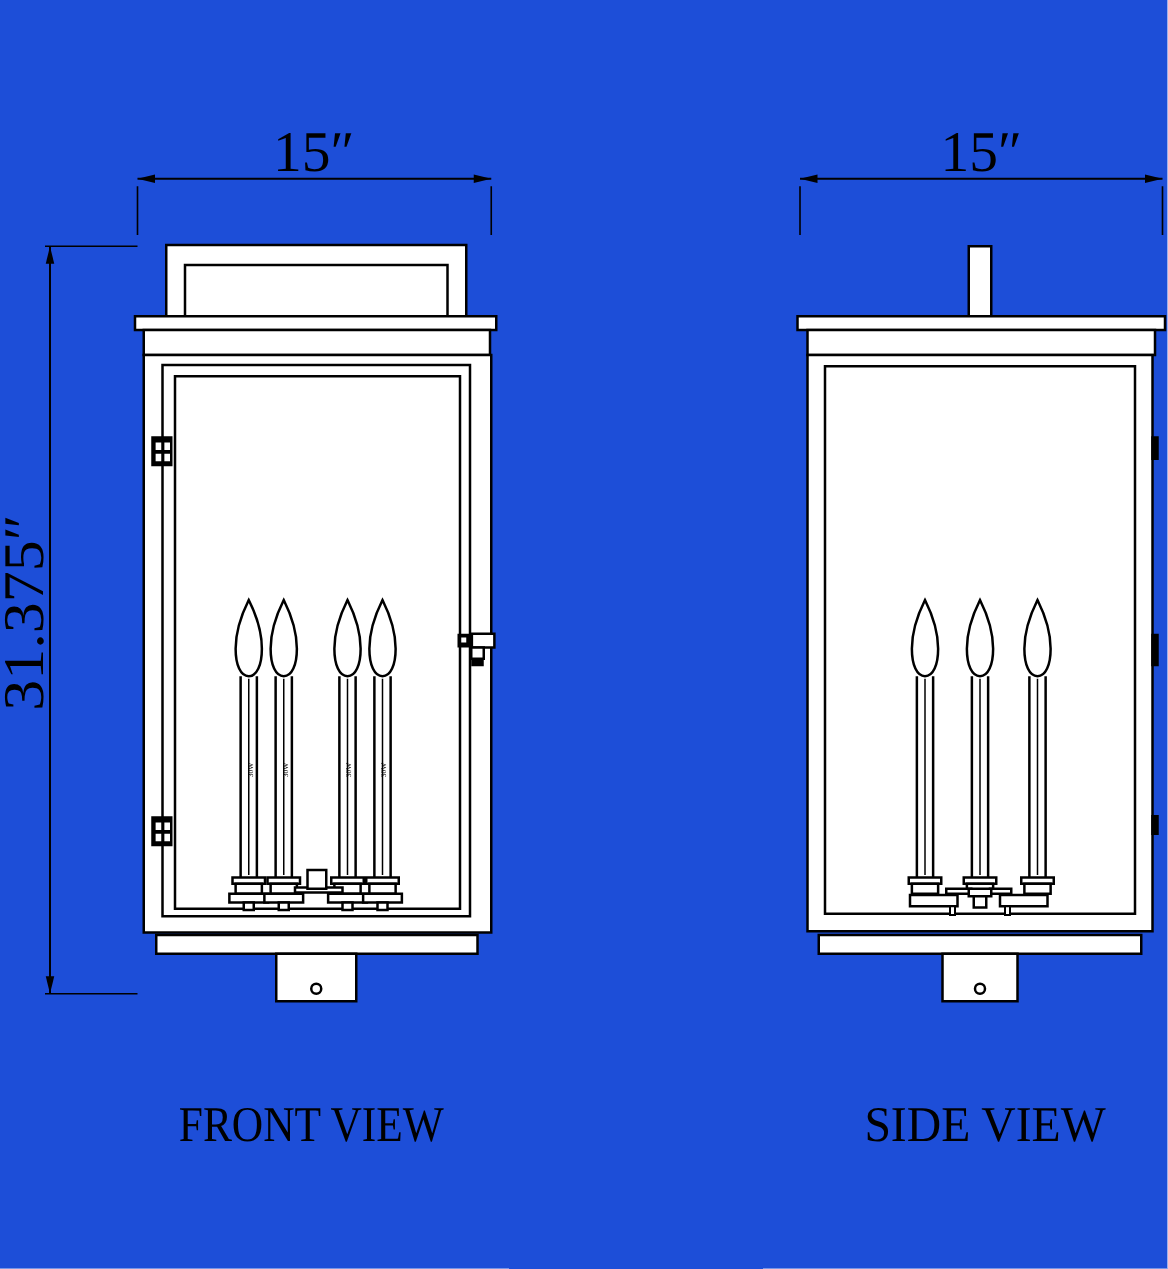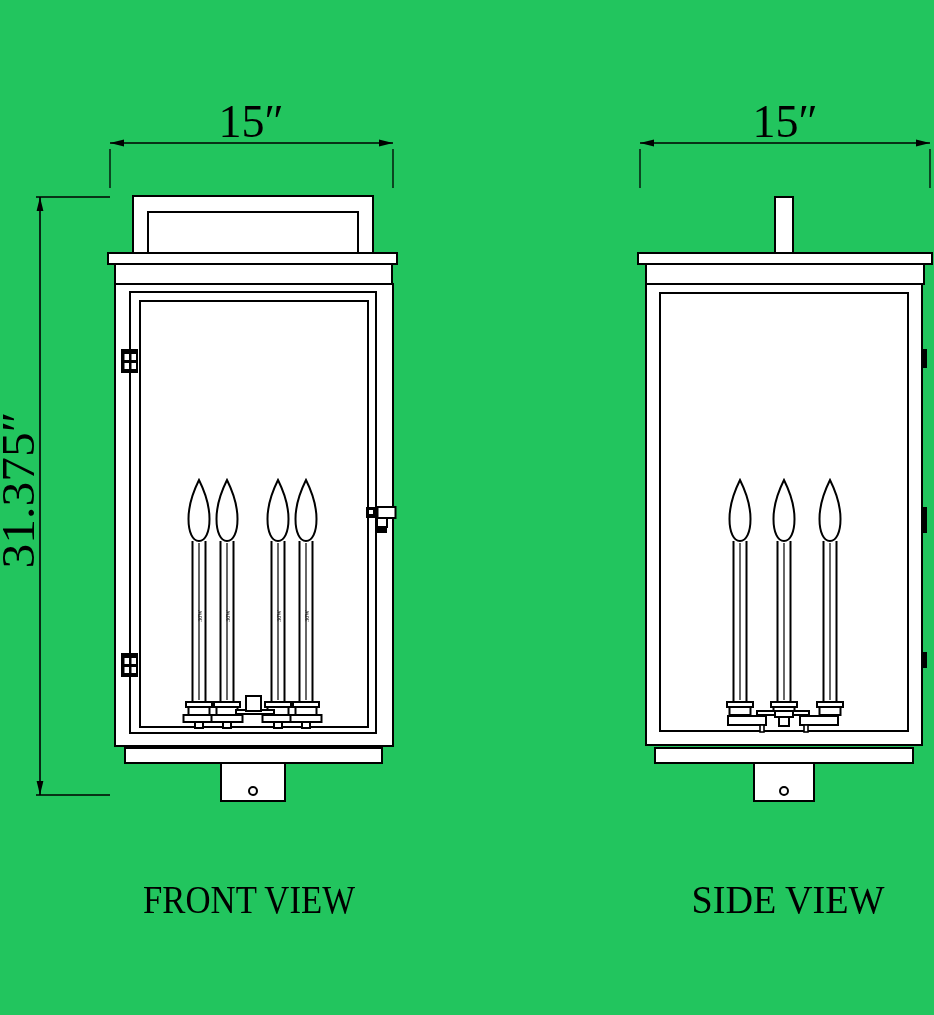--- a/index.html
+++ b/index.html
@@ -1,20 +1,20 @@
 <!DOCTYPE html>
 <html><head>
 <meta charset="utf-8">
 <style>
   html, body { margin: 0; padding: 0; background: #ffffff; }
   .stage {
     position: relative;
     width: 934px;
     height: 1015px;
-    background: #22c55e;
+    background: #1d4ed8;
     font-family: "Liberation Serif", "DejaVu Serif", serif;
   }
   svg { display: block; }
   .dim-text  { font-family: "Liberation Serif", "DejaVu Serif", serif; font-size: 46px; fill: #000; }
   .cap-text  { font-family: "Liberation Serif", "DejaVu Serif", serif; font-size: 40px; fill: #000; }
   .stem-text { font-family: "Liberation Serif", "DejaVu Serif", serif; font-size: 6px;  fill: #000; }
 </style>
 </head>
 <body>
 

